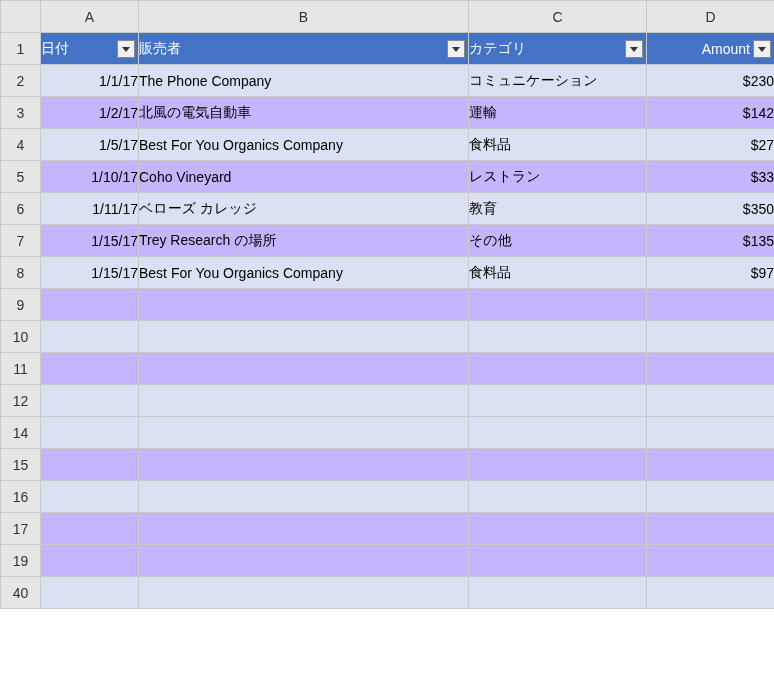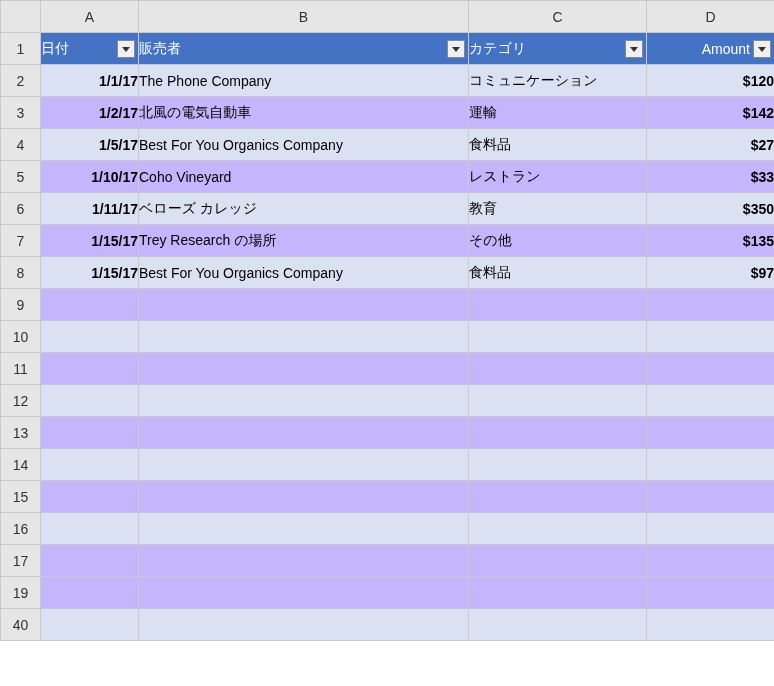--- a/index.html
+++ b/index.html
@@ -74,21 +74,21 @@
   .filter-btn svg { display:block; }
   
   .data-cell {
     border: 1px solid #9bb0d8;
     padding: 0 6px;
   }
   .stripe-even { background: #d9e1f2; }
   .stripe-odd  { background: #c4b5fd; }
   .txt-left  { text-align: left; }
   .txt-right { text-align: right; }
-  .bold { font-weight: bold; }
+  .bold { font-weight: normal; }
 </style>
 </head>
 <body>
 
 <table class="sheet">
   <colgroup>
     <col style="width:40px">
     <col class="colA">
       <col class="colB">
       <col class="colC">
@@ -133,21 +133,21 @@
                 <polygon points="1,3 9,3 5,8" fill="#333"></polygon>
               </svg>
             </span>
           </div></td>
       </tr>
       <tr>
         <td class="rowhdr">2</td>
         <td class="data-cell stripe-even txt-right bold">1/1/17</td>
         <td class="data-cell stripe-even txt-left">The Phone Company</td>
         <td class="data-cell stripe-even txt-left">コミュニケーション</td>
-        <td class="data-cell stripe-even txt-right bold">$120</td>
+        <td class="data-cell stripe-even txt-right bold">$230</td>
       </tr>
       <tr>
         <td class="rowhdr">3</td>
         <td class="data-cell stripe-odd txt-right bold">1/2/17</td>
         <td class="data-cell stripe-odd txt-left">北風の電気自動車</td>
         <td class="data-cell stripe-odd txt-left">運輸</td>
         <td class="data-cell stripe-odd txt-right bold">$142</td>
       </tr>
       <tr>
         <td class="rowhdr">4</td>
@@ -206,27 +206,20 @@
         <td class="data-cell stripe-odd"></td>
       </tr>
       <tr>
         <td class="rowhdr">12</td>
         <td class="data-cell stripe-even"></td>
         <td class="data-cell stripe-even"></td>
         <td class="data-cell stripe-even"></td>
         <td class="data-cell stripe-even"></td>
       </tr>
       <tr>
-        <td class="rowhdr">13</td>
-        <td class="data-cell stripe-odd"></td>
-        <td class="data-cell stripe-odd"></td>
-        <td class="data-cell stripe-odd"></td>
-        <td class="data-cell stripe-odd"></td>
-      </tr>
-      <tr>
         <td class="rowhdr">14</td>
         <td class="data-cell stripe-even"></td>
         <td class="data-cell stripe-even"></td>
         <td class="data-cell stripe-even"></td>
         <td class="data-cell stripe-even"></td>
       </tr>
       <tr>
         <td class="rowhdr">15</td>
         <td class="data-cell stripe-odd"></td>
         <td class="data-cell stripe-odd"></td>

